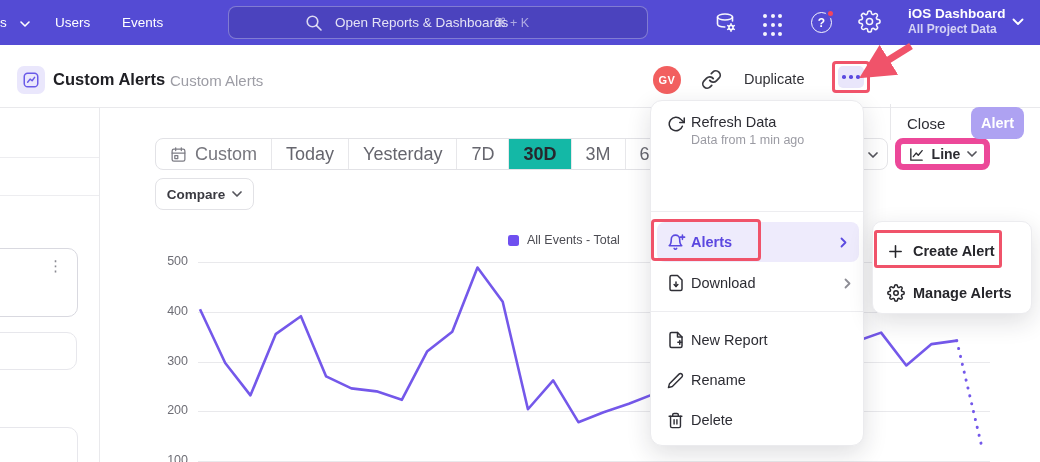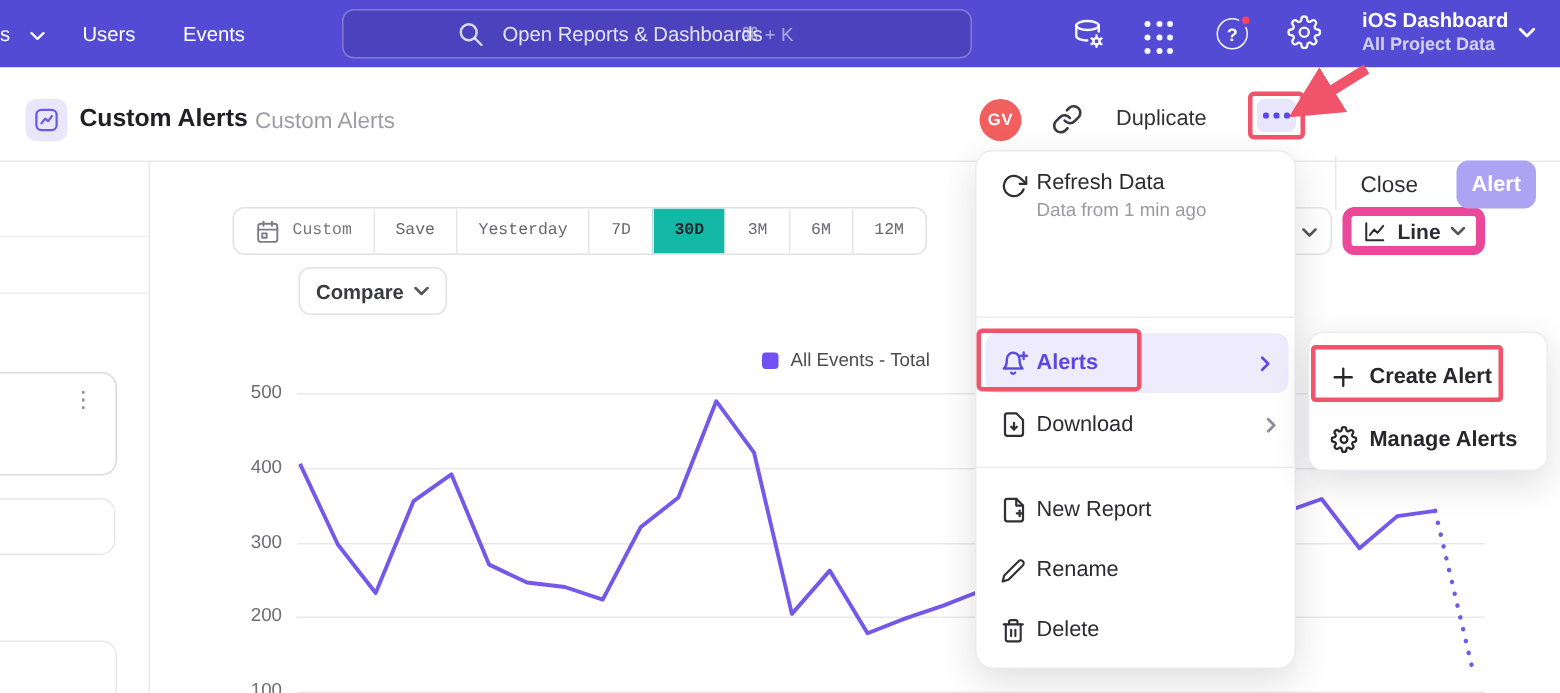--- a/index.html
+++ b/index.html
@@ -43,27 +43,27 @@
   .side-line { left:0; width:99px; height:1px; background:#ededf0; }
   .side-card { background:#fff; border:1px solid #e7e7ec; border-radius:10px; }
   #card1 { left:-14px; top:248px; width:92px; height:69px; border-color:#d9d9e0; }
   #card1 .kebab { position:absolute; right:14px; top:8px; color:#8a8a92; font-size:15px; letter-spacing:0; cursor:pointer; }
   #card2 { left:-14px; top:332px; width:91px; height:38px; }
   #card3 { left:-14px; top:427px; width:92px; height:60px; }
 
   
   #seg { left:155px; top:138px; height:32px; display:flex; align-items:stretch; border:1px solid #e2e2e6;
     border-radius:8px; background:#fff; overflow:hidden; z-index:2; }
-  .seg-item { display:flex; align-items:center; justify-content:center; padding:0 14px; font-size:11px;
-    color:#66666e; border-left:1px solid #e7e7ea; cursor:pointer; white-space:nowrap;font-family:Liberation Mono, monospace; }
+  .seg-item { display:flex; align-items:center; justify-content:center; padding:0 14px; font-size:18px;
+    color:#66666e; border-left:1px solid #e7e7ea; cursor:pointer; white-space:nowrap; }
   .seg-item:first-child { border-left:none; gap:8px; color:#77777e; }
   .seg-item.selected { background:#14b8a6; color:#27272d; font-weight:700; }
   #compare-btn { left:155px; top:178px; width:99px; height:32px; border:1px solid #e2e2e6; border-radius:8px;
     background:#fff; display:flex; align-items:center; justify-content:center; gap:7px; font-size:13.5px;
-    font-weight:600; color:#3a3a41; cursor:pointer; z-index:2;margin-left:44px; }
+    font-weight:600; color:#3a3a41; cursor:pointer; z-index:2; }
   #partial-btn { left:798px; top:138px; width:90px; height:32px; border:1px solid #e4e4e7; border-radius:8px;
     background:#fff; z-index:2; cursor:pointer; }
   #partial-btn .chev { position:absolute; right:9px; top:13px; color:#55555c; }
   #line-btn { left:895px; top:138px; width:95px; height:32px; border:6px solid #ec4899; border-radius:8px;
     background:#fff; display:flex; align-items:center; justify-content:center; gap:7px; font-size:14px;
     font-weight:600; color:#2c2c32; cursor:pointer; z-index:2; }
 
   
   #grid-layer { left:0; top:0; width:1040px; height:462px; z-index:0; }
   .gridline { position:absolute; left:198px; width:792px; height:1px; background:#e9e9ec; }
@@ -212,21 +212,21 @@
     <span class="seg-item">
       <svg width="17" height="17" viewBox="0 0 24 24" fill="none" stroke="#7d7d85" stroke-width="1.8" stroke-linecap="round" stroke-linejoin="round">
         <rect x="3" y="4.5" width="18" height="17" rx="2.5"></rect>
           <line x1="8" y1="2.5" x2="8" y2="6.5"></line>
           <line x1="16" y1="2.5" x2="16" y2="6.5"></line>
           <line x1="3" y1="10" x2="21" y2="10"></line>
           <rect x="6.8" y="13.5" width="4.2" height="4.2"></rect>
       </svg>
       <span>Custom</span>
     </span>
-    <span class="seg-item">Save</span>
+    <span class="seg-item">Today</span>
     <span class="seg-item">Yesterday</span>
     <span class="seg-item">7D</span>
     <span class="seg-item selected">30D</span>
     <span class="seg-item">3M</span>
     <span class="seg-item">6M</span>
     <span class="seg-item">12M</span>
   </div>
   <div id="compare-btn" class="abs">
     <span>Compare</span>
     <svg width="10" height="6" viewBox="0 0 10 6">

